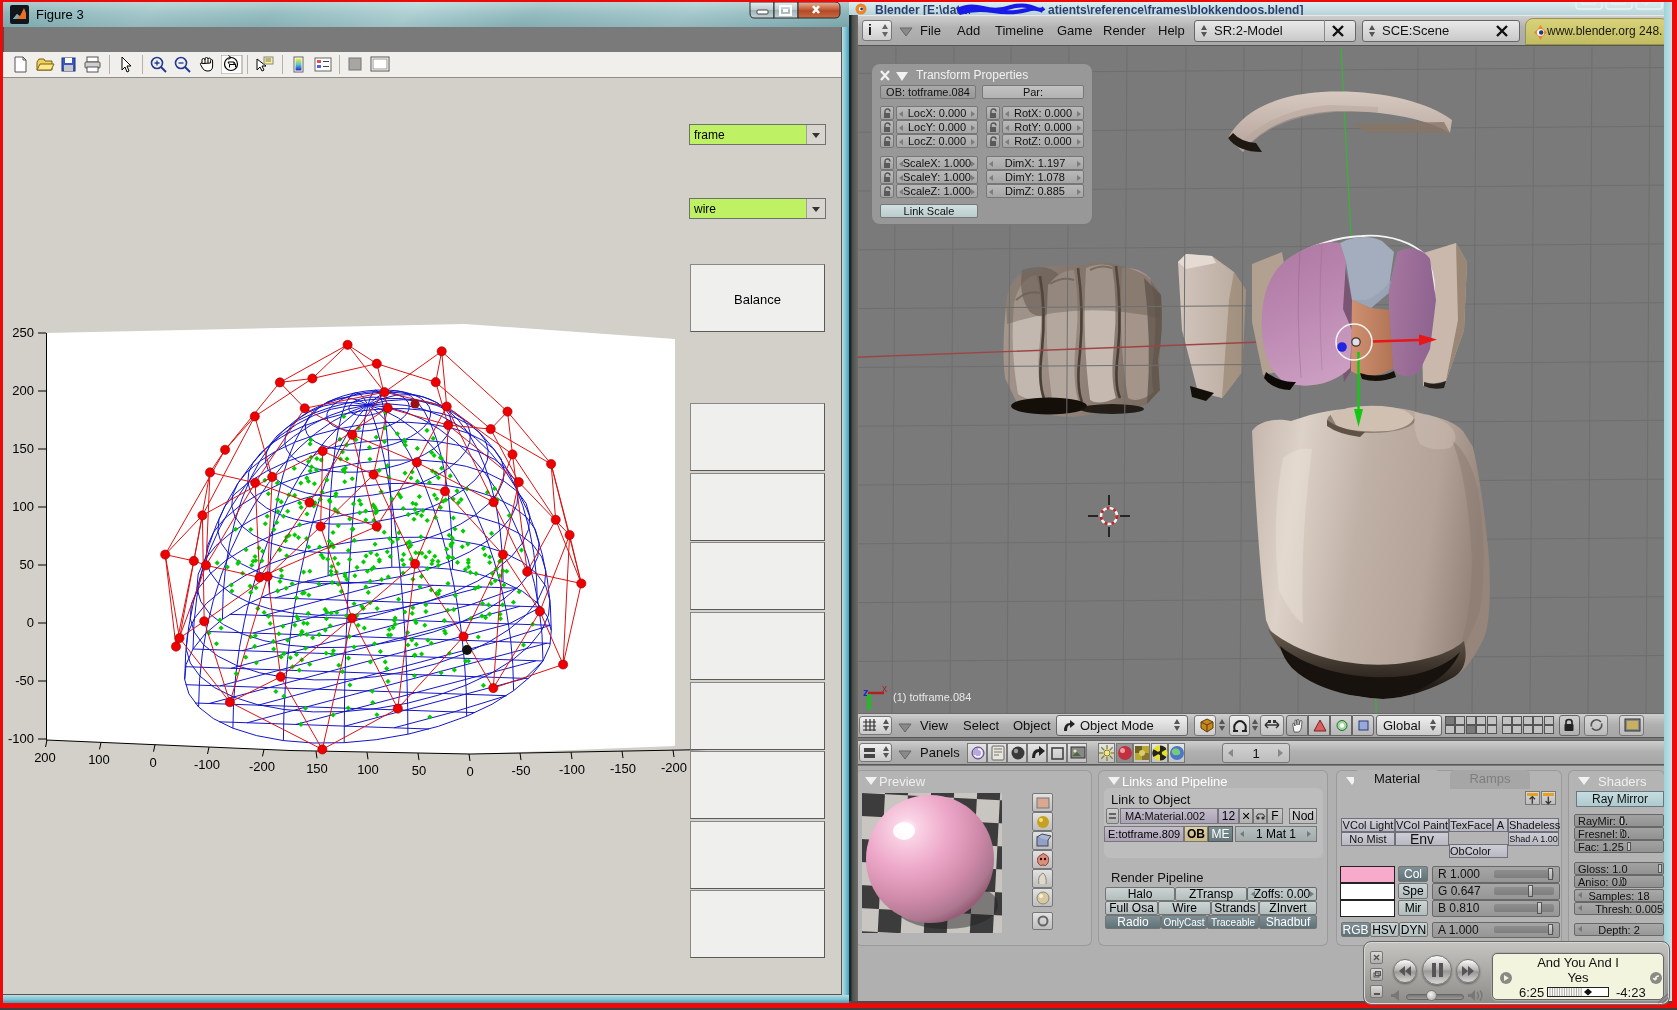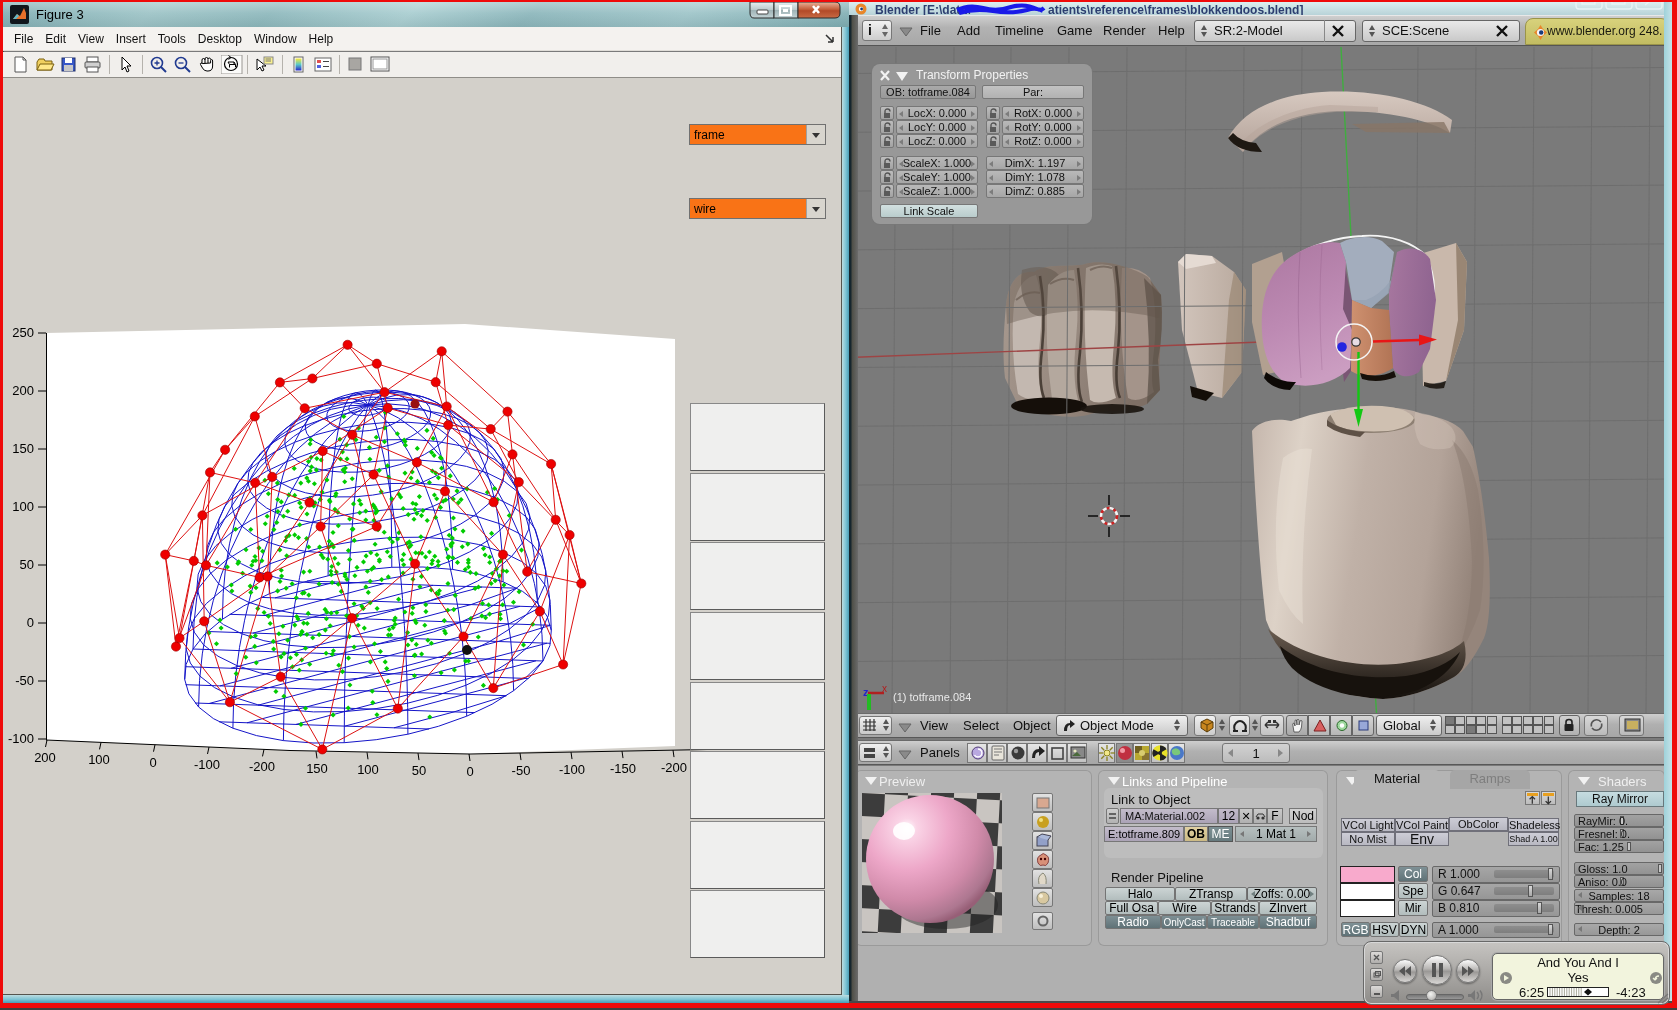--- a/index.html
+++ b/index.html
@@ -11,21 +11,21 @@
 #mltitle { position:absolute; left:0; top:0; right:0; height:25px;
   background:linear-gradient(135deg,#7fadb2 0%,#9cc3c6 18%,#8db8bc 32%,#a8cdd0 48%,#8bb6bb 62%,#9dc4c8 80%,#7fadb2 100%); }
 #mlmenu { position:absolute; left:0; top:25px; right:7px; height:24px; background:#f4f2ef;
   border-bottom:1px solid #e0ddd8; font-size:12px; color:#111; }
 #mlmenu span { display:inline-block; margin:5px 5px 0 7px; } #mlmenu { padding-left:4px; }
 #mltool { position:absolute; left:0; top:50px; right:7px; height:26px; background:#f1efec;
   border-bottom:1px solid #8f8d88; }
 #mlclient { position:absolute; left:0; top:76px; right:8px; bottom:10px; background:#d3d0ca; }
 .mlsep { display:inline-block; width:1px; height:19px; background:#b5b2ac; margin:3px 4px 0 4px; vertical-align:top;}
 .ticon { display:inline-block; width:22px; height:19px; margin:3px 0 0 2px; vertical-align:top; }
-.combo { position:absolute; width:137px; height:21px; background:#f97316; border:1px solid #707070; font-size:12px; }
+.combo { position:absolute; width:137px; height:21px; background:#bef264; border:1px solid #707070; font-size:12px; }
 .combo .tx { position:absolute; left:4px; top:3px; color:#000; }
 .combo .ar { position:absolute; right:0; top:0; width:19px; height:19px; background:#d8d5ce;
   border-left:1px solid #a0a0a0; }
 .combo .ar:after { content:""; position:absolute; left:5px; top:8px; border:4px solid transparent; border-top:5px solid #333; }
 .mbtn { position:absolute; left:687px; width:135px; height:68px; background:#efefee;
   border:1px solid #5a5a5a; border-top-color:#888; border-left-color:#888; font-size:13px; color:#000;
   text-align:center; }
 .mbtn span { position:relative; top:27px; }
 
 #bl { position:absolute; left:849px; top:2px; width:823px; height:1002px; background:#7a7a7a; }
@@ -79,23 +79,20 @@
         </defs>
 <path d="M1 0 H25 V16 Q13 16 5 16 Q1 16 1 11 Z" fill="url(#wbg)" stroke="#2a2a2a"></path>
 <rect x="25" y="0" width="24" height="16" fill="url(#wbg)" stroke="#2a2a2a"></rect>
 <path d="M49 0 H86 Q91 0 91 5 V11 Q91 16 86 16 H49 Z" fill="url(#wbr)" stroke="#2a2a2a"></path>
 <rect x="8" y="8" width="11" height="4" rx="1" fill="#fff" stroke="#444"></rect>
 <rect x="31" y="4" width="11" height="9" fill="none" stroke="#fff" stroke-width="2"></rect>
 <rect x="34" y="7" width="5" height="3" fill="#fff"></rect>
 <path d="M64 4 L70 11 M70 4 L64 11" stroke="#fff" stroke-width="2.6"></path>
 </svg>
     </div>
-    <div id="mlmenu"><span>File</span><span>Edit</span><span>View</span><span>Insert</span><span>Tools</span><span>Desktop</span><span>Window</span><span>Help</span><svg class="abs" style="right:6px;top:6px" width="12" height="12">
-        <path d="M2 2 L9 9 M9 9 V4 M9 9 H4" stroke="#333" stroke-width="1.5" fill="none"></path>
-      </svg></div>
     <div id="mltool"><span style="display:inline-block;width:6px"></span><span class="ticon" style="width:22px"><svg width="22" height="19">
           <path d="M4 2 H12 L15 5 V17 H4 Z" fill="#fff" stroke="#555"></path>
           <path d="M12 2 V5 H15" fill="none" stroke="#555"></path>
         </svg></span><span class="ticon" style="width:22px"><svg width="22" height="19">
           <path d="M2 7 L4 4 H9 L10 6 H17 V15 H2 Z" fill="#f0d060" stroke="#7a6010"></path>
           <path d="M2 15 L5 9 H19 L16 15 Z" fill="#ffe88a" stroke="#7a6010"></path>
         </svg></span><span class="ticon" style="width:22px"><svg width="22" height="19">
           <rect x="3" y="3" width="13" height="13" fill="#3858c8" stroke="#20306a"></rect>
           <rect x="6" y="3" width="7" height="5" fill="#fff"></rect>
           <rect x="5" y="10" width="9" height="6" fill="#c8c8c8"></rect>
@@ -884,20 +881,21 @@
 <circle cx="415" cy="404" r="4.5" fill="#991111"></circle>
       </svg>
       <div class="combo" style="left:686px;top:46px">
         <span class="tx">frame</span>
         <span class="ar"></span>
       </div>
       <div class="combo" style="left:686px;top:120px">
         <span class="tx">wire</span>
         <span class="ar"></span>
       </div>
+      <div class="mbtn" style="top:186px"><span>Balance</span></div>
       <div class="mbtn" style="top:325px"><span></span></div>
       <div class="mbtn" style="top:395px"><span></span></div>
       <div class="mbtn" style="top:464px"><span></span></div>
       <div class="mbtn" style="top:534px"><span></span></div>
       <div class="mbtn" style="top:604px"><span></span></div>
       <div class="mbtn" style="top:673px"><span></span></div>
       <div class="mbtn" style="top:743px"><span></span></div>
       <div class="mbtn" style="top:812px"><span></span></div>
     </div>
     <div class="abs" style="right:7px;width:1px;top:25px;bottom:9px;background:#55544e"></div>
@@ -1487,21 +1485,21 @@
       <rect x="1" y="1" width="11" height="3" fill="#e8a020"></rect>
       <path d="M7 4 V12 M4 9 L7 12 L10 9" stroke="#333" stroke-width="1.4" fill="none" transform="translate(0,1) scale(0.9)"></path>
     </svg>
     <span class="abs" style="left:492px;top:816px;width:54px;height:14px;background:linear-gradient(180deg,#cdcdd6,#b8b8c2);border:1px solid #70707a;text-align:center;line-height:13px;font-size:11px;color:#111">VCol Light</span>
     <span class="abs" style="left:546px;top:816px;width:54px;height:14px;background:linear-gradient(180deg,#cdcdd6,#b8b8c2);border:1px solid #70707a;text-align:center;line-height:13px;font-size:11px;color:#111">VCol Paint</span>
     <span class="abs" style="left:600px;top:816px;width:44px;height:14px;background:linear-gradient(180deg,#cdcdd6,#b8b8c2);border:1px solid #70707a;text-align:center;line-height:13px;font-size:11px;color:#111">TexFace</span>
     <span class="abs" style="left:644px;top:816px;width:15px;height:14px;background:linear-gradient(180deg,#cdcdd6,#b8b8c2);border:1px solid #70707a;text-align:center;line-height:13px;font-size:11px;color:#111">A</span>
     <span class="abs" style="left:659px;top:816px;width:51px;height:14px;background:linear-gradient(180deg,#cdcdd6,#b8b8c2);border:1px solid #70707a;text-align:center;line-height:13px;font-size:11px;color:#111">Shadeless</span>
     <span class="abs" style="left:492px;top:830px;width:54px;height:14px;background:linear-gradient(180deg,#cdcdd6,#b8b8c2);border:1px solid #70707a;text-align:center;line-height:13px;font-size:11px;color:#111">No Mist</span>
     <span class="abs" style="left:546px;top:830px;width:54px;height:14px;background:linear-gradient(180deg,#cdcdd6,#b8b8c2);border:1px solid #70707a;text-align:center;line-height:13px;font-size:14px;color:#111">Env</span>
-    <span class="abs" style="left:600px;top:815px;width:59px;height:14px;background:linear-gradient(180deg,#cdcdd6,#b8b8c2);border:1px solid #70707a;text-align:center;line-height:13px;font-size:11px;color:#111">ObColor</span>
+    <span class="abs" style="left:600px;top:842px;width:59px;height:14px;background:linear-gradient(180deg,#cdcdd6,#b8b8c2);border:1px solid #70707a;line-height:13px;font-size:11px;color:#111">ObColor</span>
     <span class="abs" style="left:659px;top:830px;width:51px;height:14px;background:linear-gradient(180deg,#cdcdd6,#b8b8c2);border:1px solid #70707a;text-align:center;line-height:13px;font-size:9px;color:#111">Shad A 1.00</span>
     <span class="abs" style="left:491px;top:864px;width:55px;height:17px;background:#f8aacc;border:1px solid #222"></span>
     <span class="abs" style="left:491px;top:881px;width:55px;height:17px;background:#ffffff;border:1px solid #222"></span>
     <span class="abs" style="left:491px;top:898px;width:55px;height:17px;background:#ffffff;border:1px solid #222"></span>
     <span class="bbtn on" style="left:549px;top:864px;width:30px;height:16px;line-height:15px;font-size:12px">Col</span>
     <span class="bbtn" style="left:549px;top:881px;width:30px;height:16px;line-height:15px;font-size:12px">Spe</span>
     <span class="bbtn" style="left:549px;top:898px;width:30px;height:16px;line-height:15px;font-size:12px">Mir</span>
     <span class="abs" style="left:583px;top:864px;width:128px;height:17px;background:linear-gradient(180deg,#a6a6a6,#969696);border:1px solid #686868;border-radius:2px"></span>
     <span class="abs" style="left:645px;top:868px;width:60px;height:8px;background:linear-gradient(180deg,#8e8e8e,#7e7e7e);border-radius:2px"></span>
     <span class="abs" style="left:699px;top:866px;width:5px;height:12px;background:linear-gradient(180deg,#d8d8d8,#a8a8a8);border:1px solid #555"></span>
@@ -1535,21 +1533,21 @@
     <span class="abs" style="left:778px;top:840px;width:4px;height:9px;background:#c8c8c8;border:1px solid #555"></span>
     <span class="abs" style="left:729px;top:839px;font-size:11px;color:#111">Fac: 1.25</span>
     <span class="abs" style="left:725px;top:860px;width:90px;height:13px;background:linear-gradient(180deg,#a2a2a2,#929292);border:1px solid #686868;border-radius:2px"></span>
     <span class="abs" style="left:809px;top:862px;width:4px;height:9px;background:#c8c8c8;border:1px solid #555"></span>
     <span class="abs" style="left:729px;top:861px;font-size:11px;color:#111">Gloss: 1.0</span>
     <span class="abs" style="left:725px;top:873px;width:90px;height:13px;background:linear-gradient(180deg,#a2a2a2,#929292);border:1px solid #686868;border-radius:2px"></span>
     <span class="abs" style="left:771px;top:875px;width:4px;height:9px;background:#c8c8c8;border:1px solid #555"></span>
     <span class="abs" style="left:729px;top:874px;font-size:11px;color:#111">Aniso: 0.0</span>
     <span class="abs" style="left:725px;top:887px;width:90px;height:13px;background:linear-gradient(180deg,#a8a8a8,#989898);border:1px solid #686868;border-radius:2px;text-align:center;line-height:12px;font-size:11px;color:#111">Samples: 18</span>
     <i class="abs" style="left:729px;top:890px;border:3px solid transparent;border-right:4px solid #777;border-left:none;width:0;height:0"></i>
-    <span class="abs" style="left:725px;top:900px;width:90px;height:13px;background:linear-gradient(180deg,#a8a8a8,#989898);border:1px solid #686868;border-radius:2px;text-align:left;line-height:12px;font-size:11px;color:#111">Thresh: 0.005</span>
+    <span class="abs" style="left:725px;top:900px;width:90px;height:13px;background:linear-gradient(180deg,#a8a8a8,#989898);border:1px solid #686868;border-radius:2px;text-align:right;line-height:12px;font-size:11px;color:#111">Thresh: 0.005</span>
     <i class="abs" style="left:729px;top:903px;border:3px solid transparent;border-right:4px solid #777;border-left:none;width:0;height:0"></i>
     <span class="abs" style="left:725px;top:921px;width:90px;height:13px;background:linear-gradient(180deg,#a8a8a8,#989898);border:1px solid #686868;border-radius:2px;text-align:center;line-height:12px;font-size:11px;color:#111">Depth: 2</span>
     <i class="abs" style="left:729px;top:924px;border:3px solid transparent;border-right:4px solid #777;border-left:none;width:0;height:0"></i>
     <div class="abs" style="left:0;top:13px;width:9px;bottom:3px;background:linear-gradient(90deg,#16262e 0px,#16262e 2px,#4e4e46 3px,#6b6b6b 9px)"></div>
     <div class="abs" style="left:815px;top:0;width:8px;bottom:0;background:linear-gradient(90deg,#9fd2da,#c5e2e8)"></div>
     <div class="abs" style="left:0;right:0;bottom:0;height:3px;background:#4a4a4a"></div>
     <div class="abs" style="left:514px;top:939px;width:307px;height:64px;background:linear-gradient(180deg,#c6c4c1,#8e8c89);border:1px solid #686868;border-radius:8px;box-shadow:0 0 0 1px #d8d8d8 inset;z-index:100">
       <span class="abs" style="left:6px;top:9px;width:13px;height:13px;background:linear-gradient(180deg,#dcdad8,#b0aeac);border:1px solid #777;border-radius:2px"></span>
       <svg class="abs" style="left:8px;top:11px" width="10" height="10">
         <path d="M2 2 L7 7 M7 2 L2 7" stroke="#555" stroke-width="1.4"></path>

